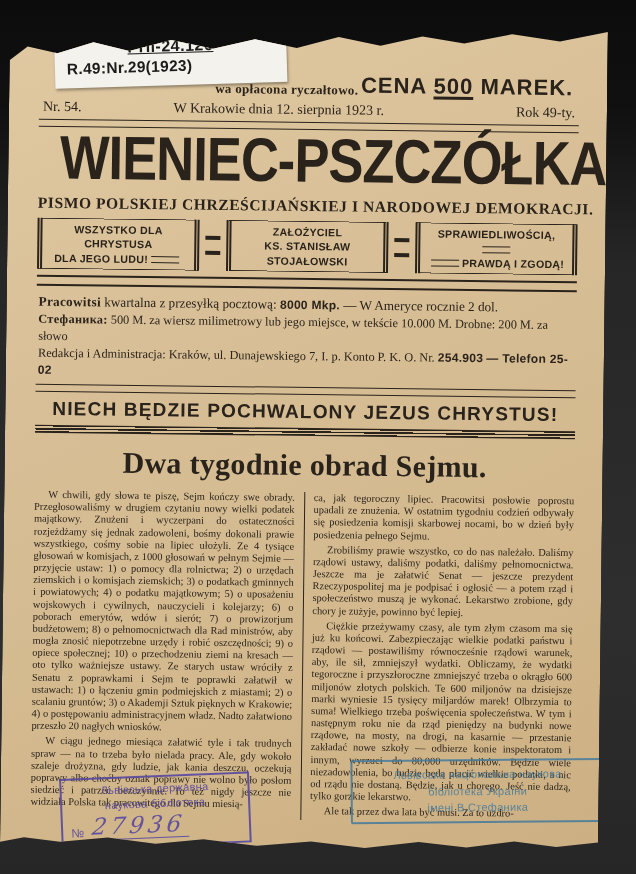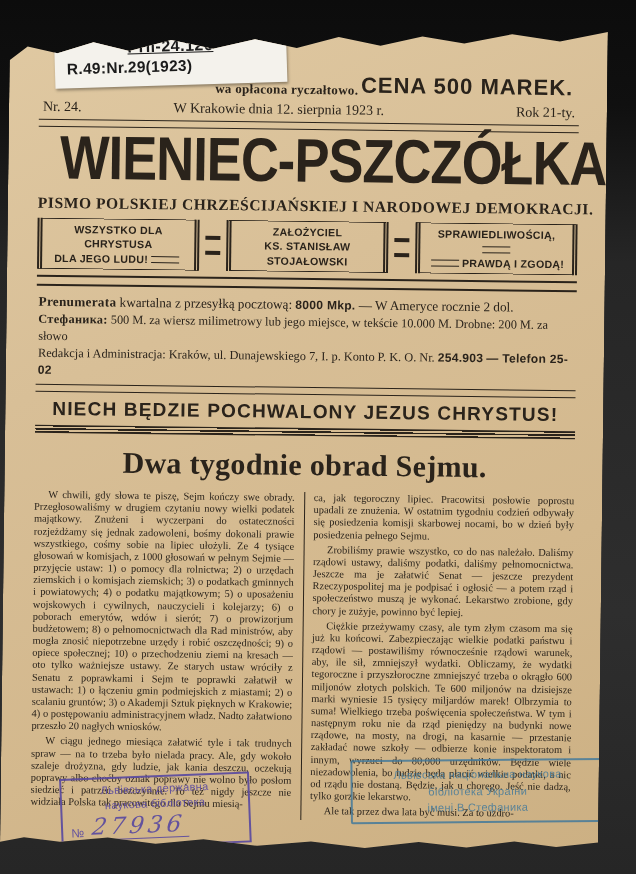--- a/index.html
+++ b/index.html
@@ -19,21 +19,21 @@
     box-shadow:1px 2px 3px rgba(0,0,0,.35);z-index:5;
     font-family:"Liberation Sans","DejaVu Sans",sans-serif;font-weight:700;color:#1b1b1b;}
   .label-l1{font-size:16px;text-align:center;text-decoration:underline;letter-spacing:.5px;}
   .label-l2{font-size:15.5px;margin-top:2px;letter-spacing:.3px;}
 
   
   .hdr-row1{position:relative;height:30px;}
   .postage{position:absolute;left:176px;top:10px;font-weight:700;font-size:13px;letter-spacing:.3px;}
   .price{position:absolute;right:6px;top:0;font-family:"Liberation Sans","DejaVu Sans",sans-serif;
     font-weight:700;font-size:22px;letter-spacing:1px;}
-  .price .u{text-underline-offset:3px;text-decoration-thickness:2.5px;}
+  .price .u{text-decoration:underline;text-underline-offset:3px;text-decoration-thickness:2.5px;}
   .hdr-row2{display:flex;justify-content:space-between;align-items:baseline;font-size:14px;padding:0 4px 3px 4px;}
   .hdr-row2 .mid{margin-left:-40px;}
 
   .rule-double{height:6px;border-top:1.8px solid var(--c-ink,#2a231b);border-bottom:1.8px solid var(--c-ink,#2a231b);margin:1px 0 2px 0;}
   .rule-heavy{height:7px;border-top:2.6px solid var(--c-ink,#2a231b);border-bottom:2.6px solid var(--c-ink,#2a231b);margin:3px 0 4px 0;}
   .rule-triple{height:8px;margin:2px 0 4px 0;background:linear-gradient(var(--c-ink,#2a231b) 0 1.6px,transparent 1.6px 3.2px,var(--c-ink,#2a231b) 3.2px 4.8px,transparent 4.8px 6.4px,var(--c-ink,#2a231b) 6.4px 8px);}
 
   .masthead{margin:2px 0 0 0;text-align:center;font-family:"Liberation Sans","DejaVu Sans",sans-serif;
     font-weight:700;font-size:57px;line-height:1.0;letter-spacing:-1px;
     transform:scaleX(.92) scaleY(1.08);transform-origin:50% 50%;white-space:nowrap;}
@@ -93,23 +93,23 @@
     </div>
 
     <div class="page-inner">
 
       <div class="hdr-row1">
         <span class="postage">wa opłacona ryczałtowo.</span>
         <span class="price"><span>CENA</span> <span class="u">500</span> <span>MAREK.</span></span>
       </div>
 
       <div class="hdr-row2">
-        <span>Nr. 24.</span>
+        <span>Nr. 54.</span>
         <span class="mid">W Krakowie dnia 12. sierpnia 1923 r.</span>
-        <span>Rok 21-ty.</span>
+        <span>Rok 49-ty.</span>
       </div>
 
       <div class="rule-double"></div>
 
       <h1 class="masthead">WIENIEC-PSZCZÓŁKA</h1>
       <div class="subtitle">PISMO POLSKIEJ CHRZEŚCIJAŃSKIEJ I NARODOWEJ DEMOKRACJI.</div>
 
       <div class="mottos">
         <div class="motto-box">
           <div>WSZYSTKO DLA CHRYSTUSA</div>
@@ -123,21 +123,21 @@
         <div class="motto-sep"></div>
         <div class="motto-box">
           <div><span>SPRAWIEDLIWOŚCIĄ,</span><span class="deco"></span></div>
           <div><span class="deco"></span><span>PRAWDĄ I ZGODĄ!</span></div>
         </div>
       </div>
 
       <div class="rule-heavy"></div>
 
       <div class="imprint">
-        <div class="l1"><b>Prenumerata</b> <span>kwartalna z przesyłką pocztową:</span> <b class="sansb">8000 Mkp.</b> <span>— W Ameryce rocznie 2 dol.</span></div>
+        <div class="l1"><b>Pracowitsi</b> <span>kwartalna z przesyłką pocztową:</span> <b class="sansb">8000 Mkp.</b> <span>— W Ameryce rocznie 2 dol.</span></div>
         <div><b>Стефаника:</b> <span>500 M. za wiersz milimetrowy lub jego miejsce, w tekście 10.000 M. Drobne: 200 M. za słowo</span></div>
         <div><span>Redakcja i Administracja:</span> <span>Kraków, ul. Dunajewskiego 7, I. p. Konto P. K. O. Nr.</span> <b class="sansb">254.903</b> <b class="sansb">— Telefon 25-02</b></div>
       </div>
 
       <div class="rule-double"></div>
 
       <div class="banner">NIECH BĘDZIE POCHWALONY JEZUS CHRYSTUS!</div>
 
       <div class="rule-triple"></div>
 

